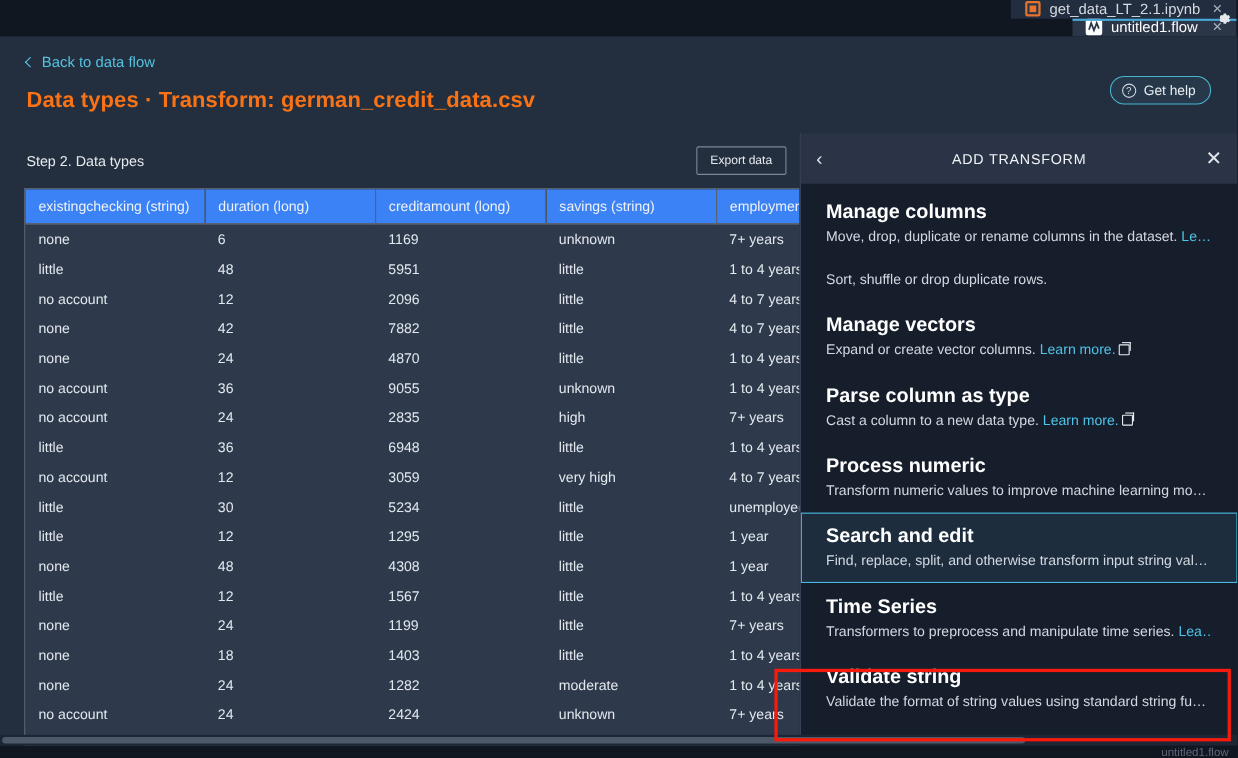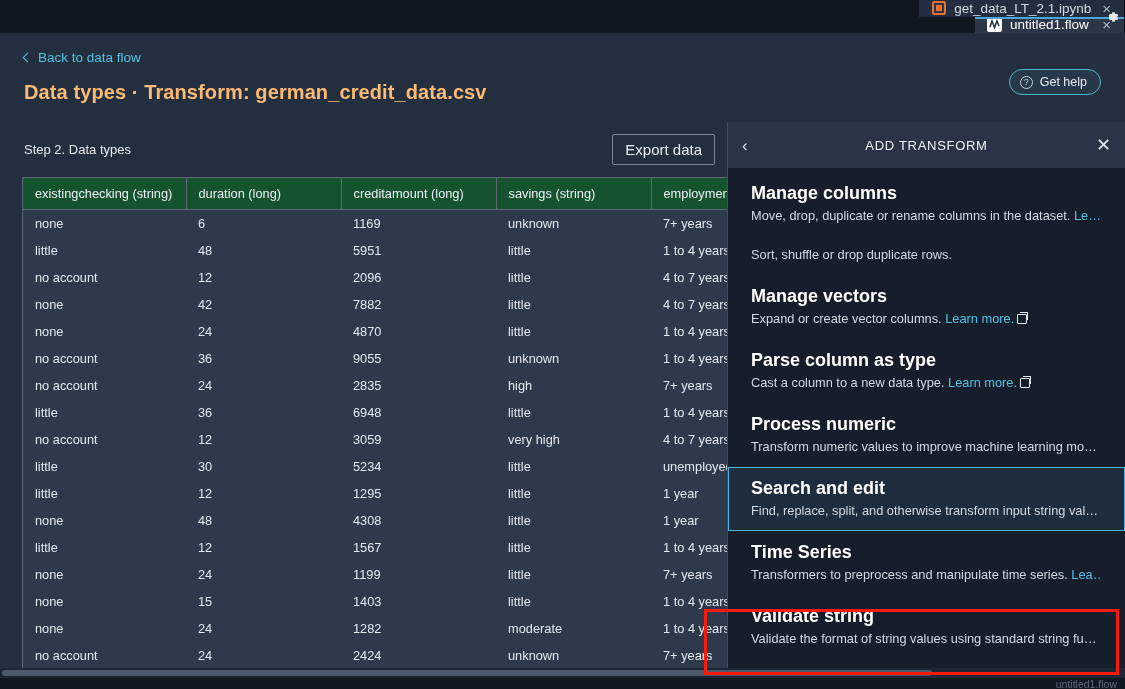--- a/index.html
+++ b/index.html
@@ -122,21 +122,21 @@
     width: 7px; height: 7px;
     border-left: 1.8px solid #54c2e0;
     border-bottom: 1.8px solid #54c2e0;
     transform: rotate(45deg);
     position: relative;
     top: 0px;
   }
   .page-title {
     font-size: 20px;
     font-weight: bold;
-    color: #fdba74;
+    color: #f97316;
     letter-spacing: .1px;
     margin-bottom: 18px;
   }
   .gethelp {
     position: absolute;
     right: 24px;
     top: 36px;
     display: inline-flex;
     align-items: center;
     gap: 7px;
@@ -207,21 +207,21 @@
     justify-content: space-between;
     padding: 12px 12px 12px 24px;
     flex: 0 0 auto;
   }
   .steplabel { font-size: 13px; color: #e6eaef; }
   .export-btn {
     border: 1px solid #7d8794;
     background: transparent;
     color: #e6eaef;
     font-family: "Liberation Sans", sans-serif;
-    font-size: 15px;
+    font-size: 11px;
     padding: 6px 12px;
     border-radius: 2px;
   }
 
   .tablewrap {
     margin: 0 0 0 22px;
     border: 1px solid #5d6776;
     border-right: none;
     flex: 1;
     min-height: 0;
@@ -234,21 +234,21 @@
     table-layout: fixed;
   }
   table.grid th {
     text-align: left;
     font-weight: normal;
     font-size: 12.8px;
     color: #eef1f5;
     padding: 8px 0 8px 12px;
     border-right: 1px solid #5d6776;
     border-bottom: 1px solid #5d6776;
-    background: #14532d;
+    background: #3b82f6;
     white-space: nowrap;
     overflow: hidden;
   }
   table.grid td {
     font-size: 12.8px;
     color: #e3e8ee;
     padding: 6px 0 6px 12px;
     white-space: nowrap;
     overflow: hidden;
     background: #2e3a4c;
@@ -558,21 +558,21 @@
               </tr>
               <tr>
                 <td>none</td>
                 <td>24</td>
                 <td>1199</td>
                 <td>little</td>
                 <td>7+ years</td>
               </tr>
               <tr>
                 <td>none</td>
-                <td>15</td>
+                <td>18</td>
                 <td>1403</td>
                 <td>little</td>
                 <td>1 to 4 years</td>
               </tr>
               <tr>
                 <td>none</td>
                 <td>24</td>
                 <td>1282</td>
                 <td>moderate</td>
                 <td>1 to 4 years</td>

